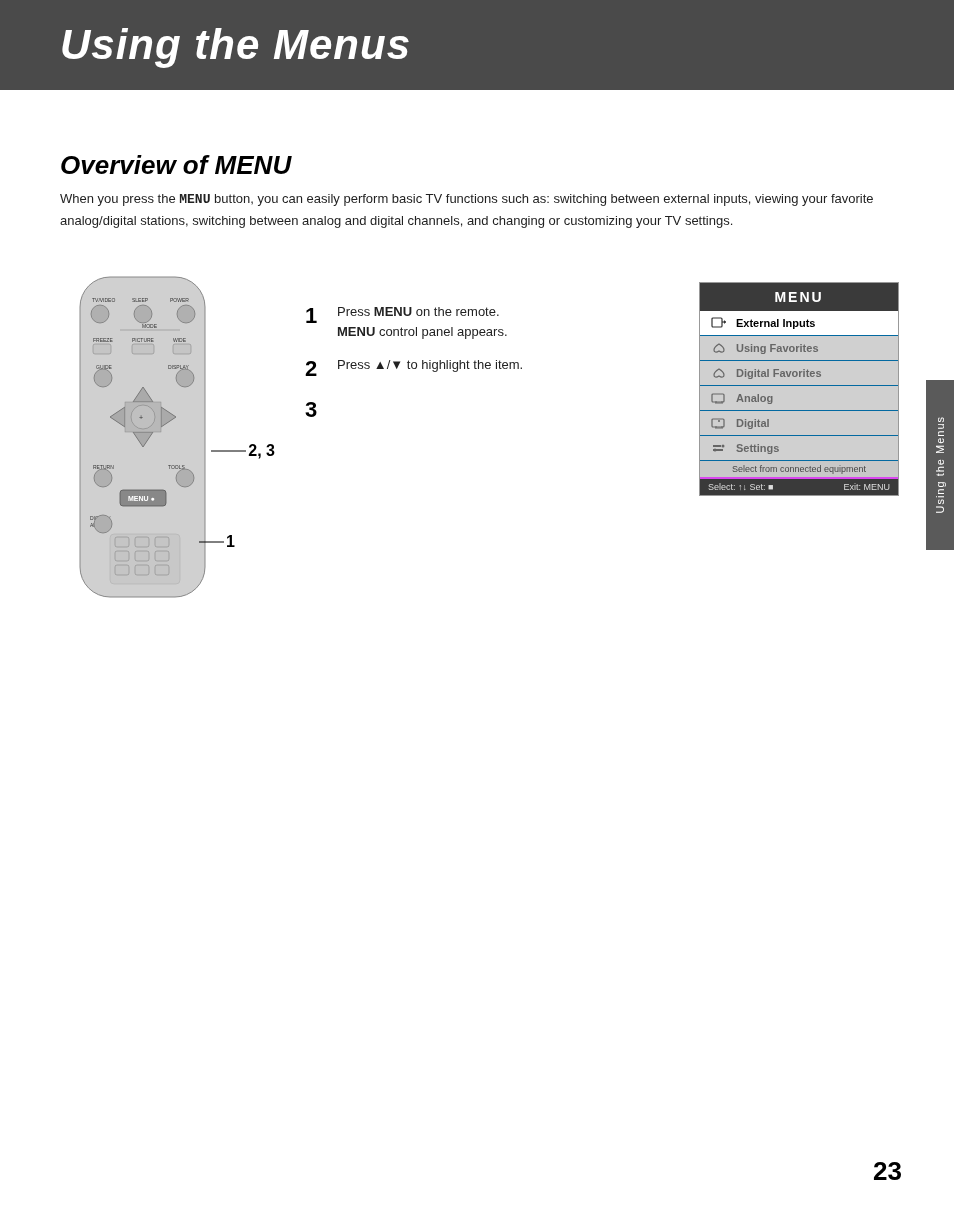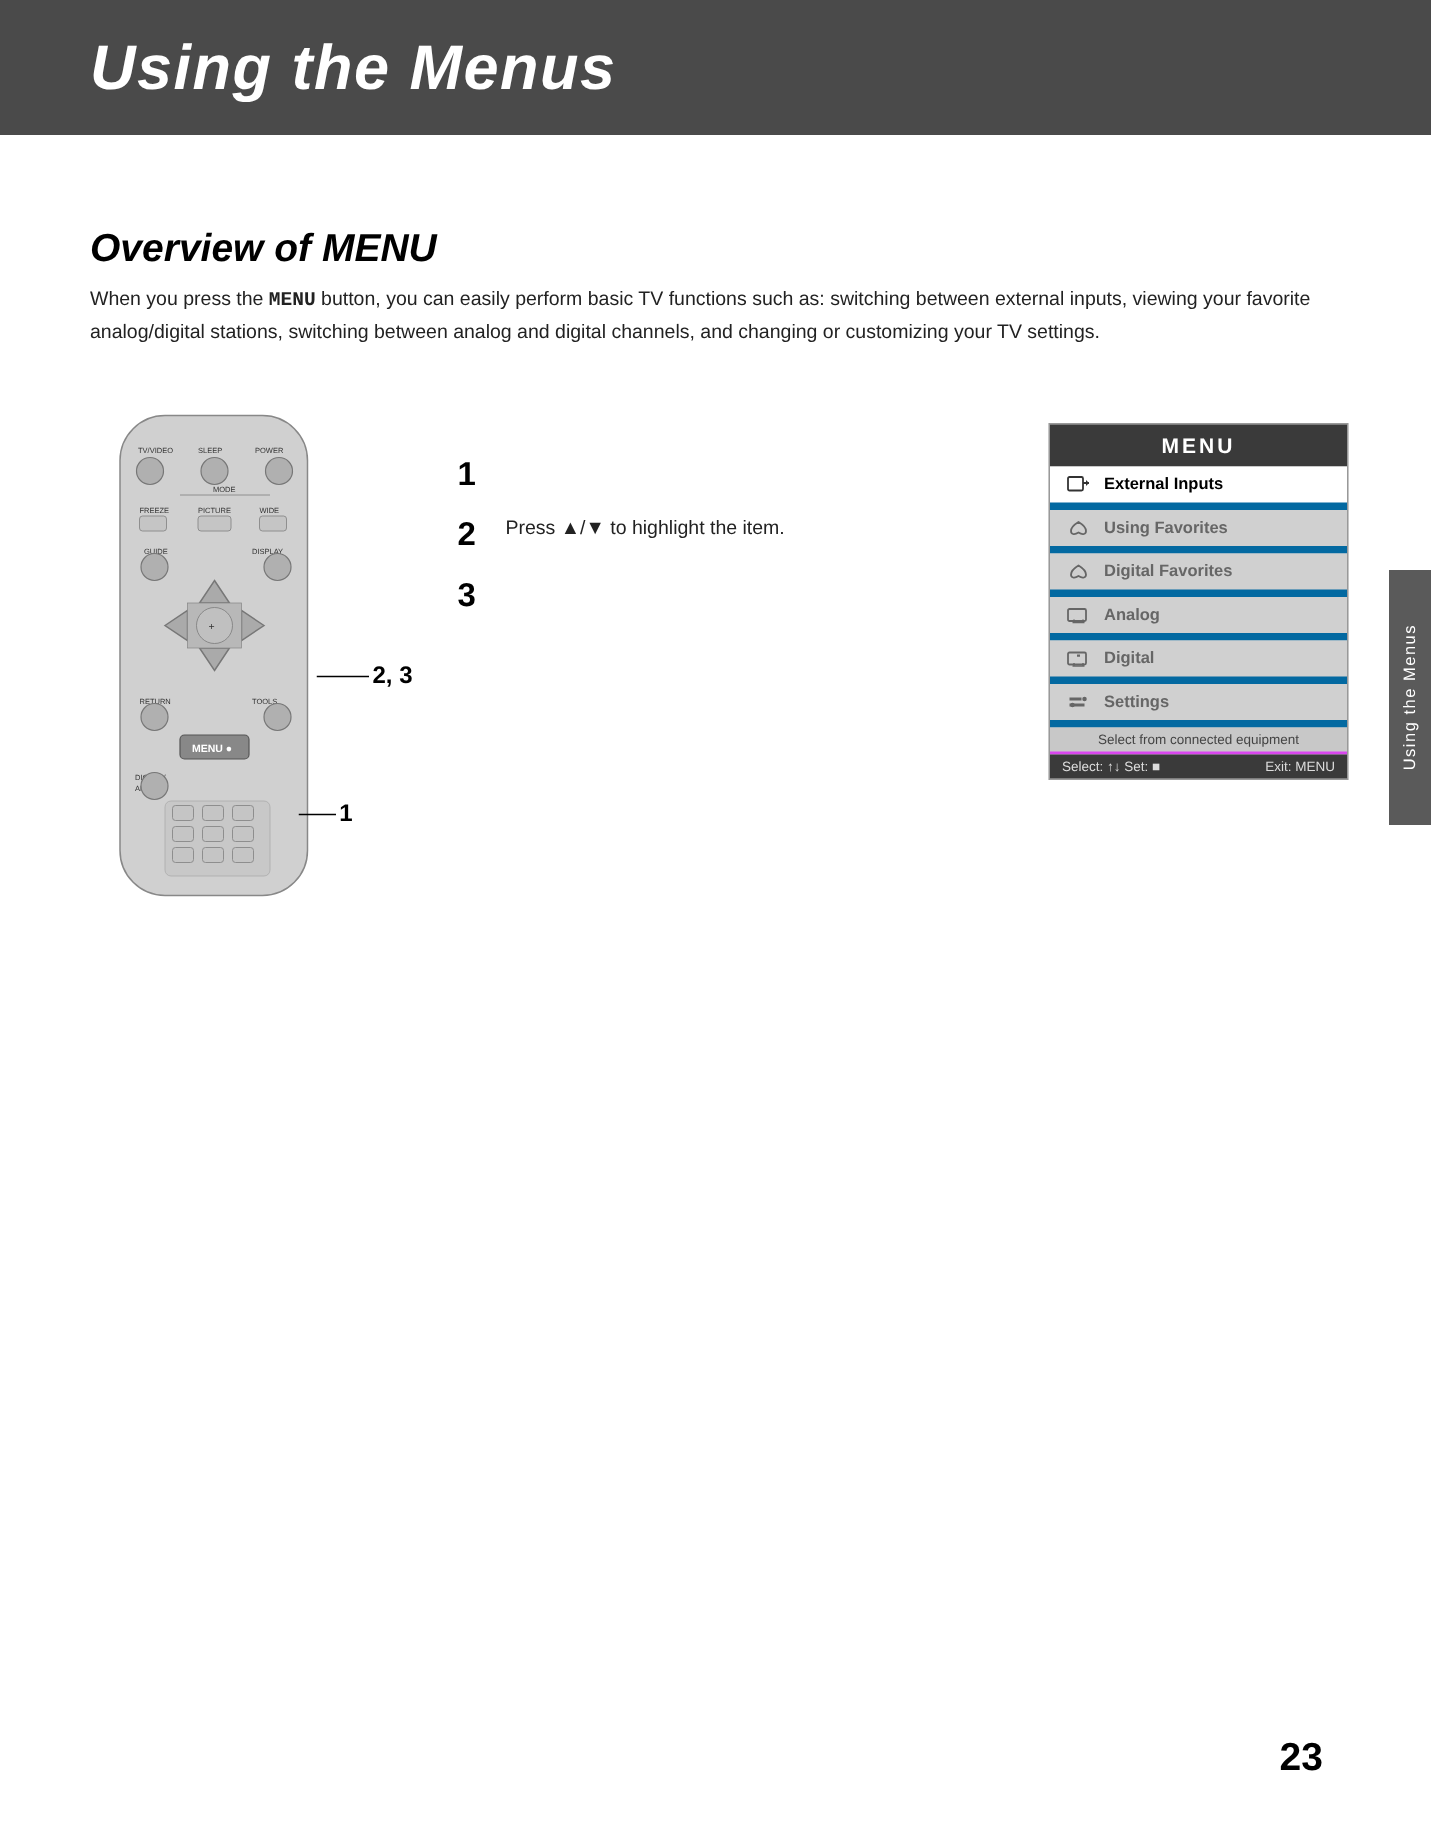--- a/index.html
+++ b/index.html
@@ -141,21 +141,21 @@
       font-size: 14px;
       font-weight: bold;
       padding: 6px 0;
       letter-spacing: 2px;
     }
 
     .menu-item {
       display: flex;
       align-items: center;
       padding: 5px 10px;
-      border-bottom: 5px solid #0369a1;
+      border-bottom: 1px solid #0369a1;
       gap: 8px;
     }
 
     .menu-item.active {
       background: #ffffff;
     }
 
     .menu-item.inactive {
       background: #d0d0d0;
     }
@@ -202,21 +202,21 @@
 
     .menu-nav-text {
       color: #ddd;
       font-size: 9px;
     }
 
     
     .page-number {
       position: absolute;
       bottom: 40px;
-      right: 72px;
+      right: 52px;
       font-size: 26px;
       font-weight: bold;
       color: #000;
     }
 
     
     .remote-body {
       fill: #d0d0d0;
       stroke: #888;
       stroke-width: 1;
@@ -347,20 +347,24 @@
             <line x1="0" y1="1" x2="25" y2="1" stroke="#000" stroke-width="1"></line>
           </svg>
         <span style="font-size:16px; font-weight:bold; color:#000; margin-left:2px;">1</span>
       </div>
     </div>
 
     <div class="instructions">
 
       <div class="step-row">
         <span class="step-num">1</span>
+        <div class="step-text">
+          Press <strong>MENU</strong> on the remote.<br>
+          <strong>MENU</strong> control panel appears.
+        </div>
       </div>
 
       <div class="step-row">
         <span class="step-num">2</span>
         <div class="step-text">
           Press <strong>▲</strong>/<strong>▼</strong> to highlight the item.
         </div>
       </div>
 
       <div class="step-row">

